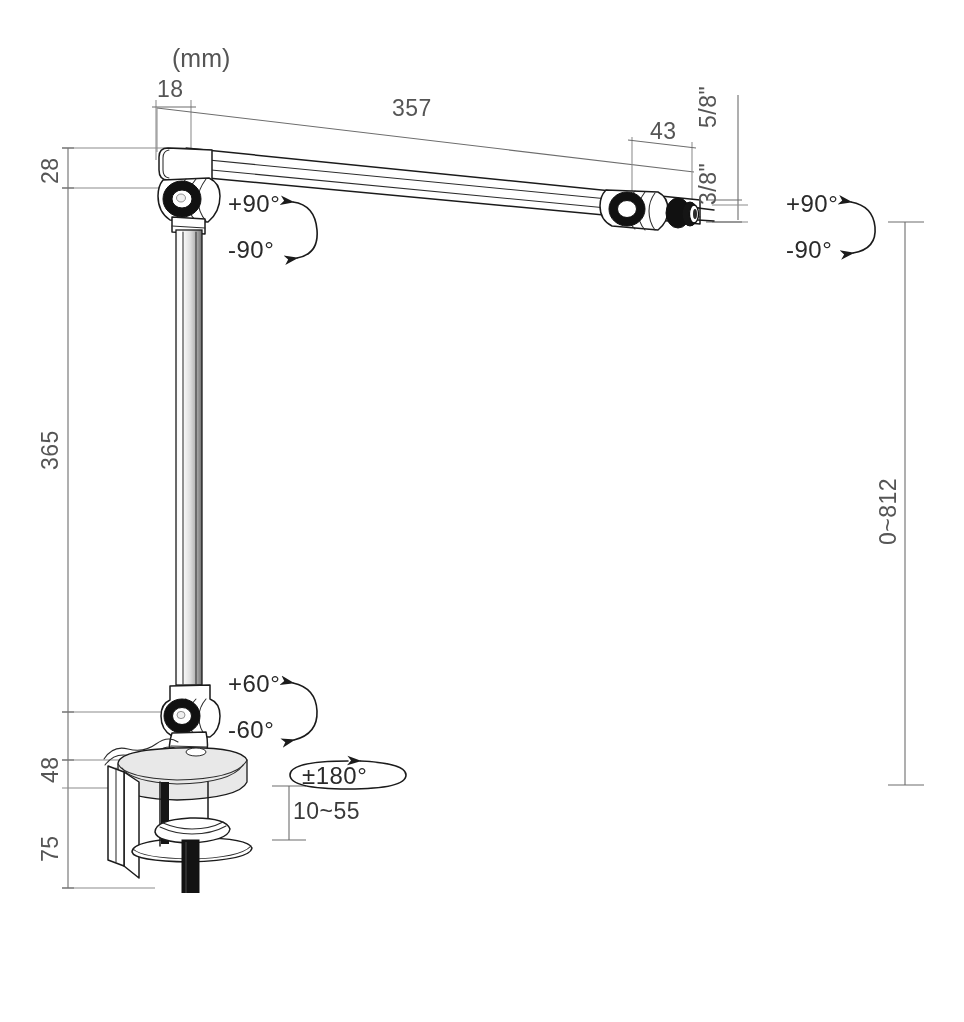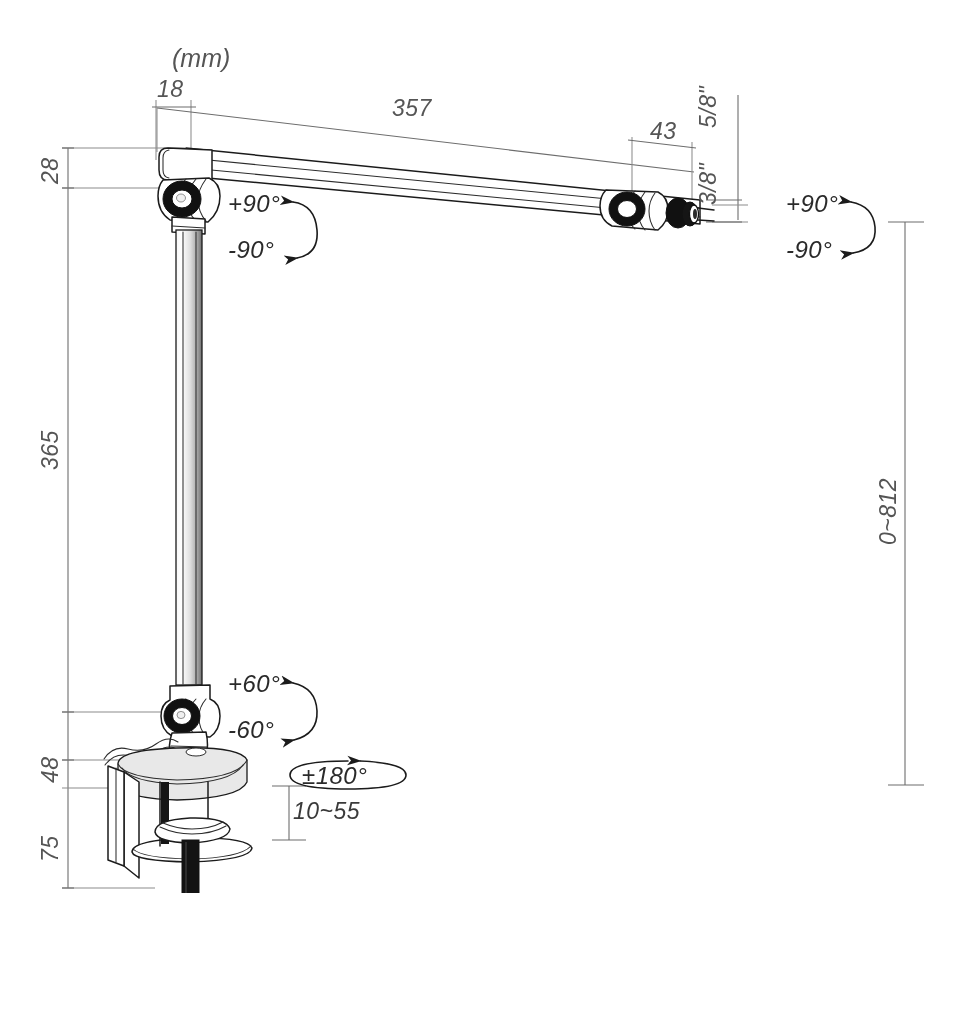--- a/index.html
+++ b/index.html
@@ -10,21 +10,20 @@
   }
   body {
     font-family: "Liberation Sans", sans-serif;
   }
   #drawing-root {
     position: relative;
     width: 964px;
     height: 893px;
     background: #ffffff;
     overflow: hidden;
-    font-style: italic;
   }
   #drawing-svg {
     position: absolute;
     top: 0;
     left: 0;
     width: 964px;
     height: 1022px;
     display: block;
   }
   .dim-line {

